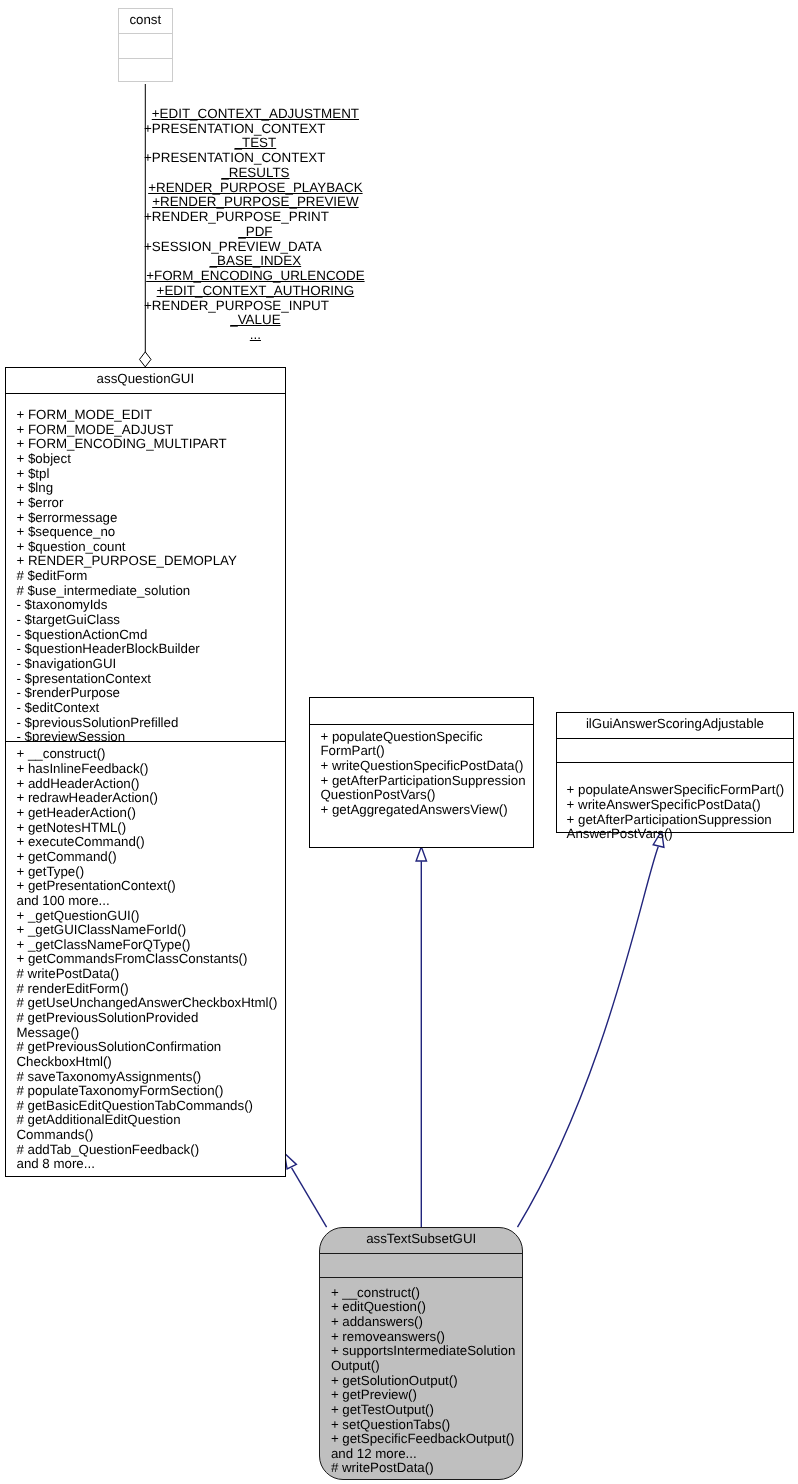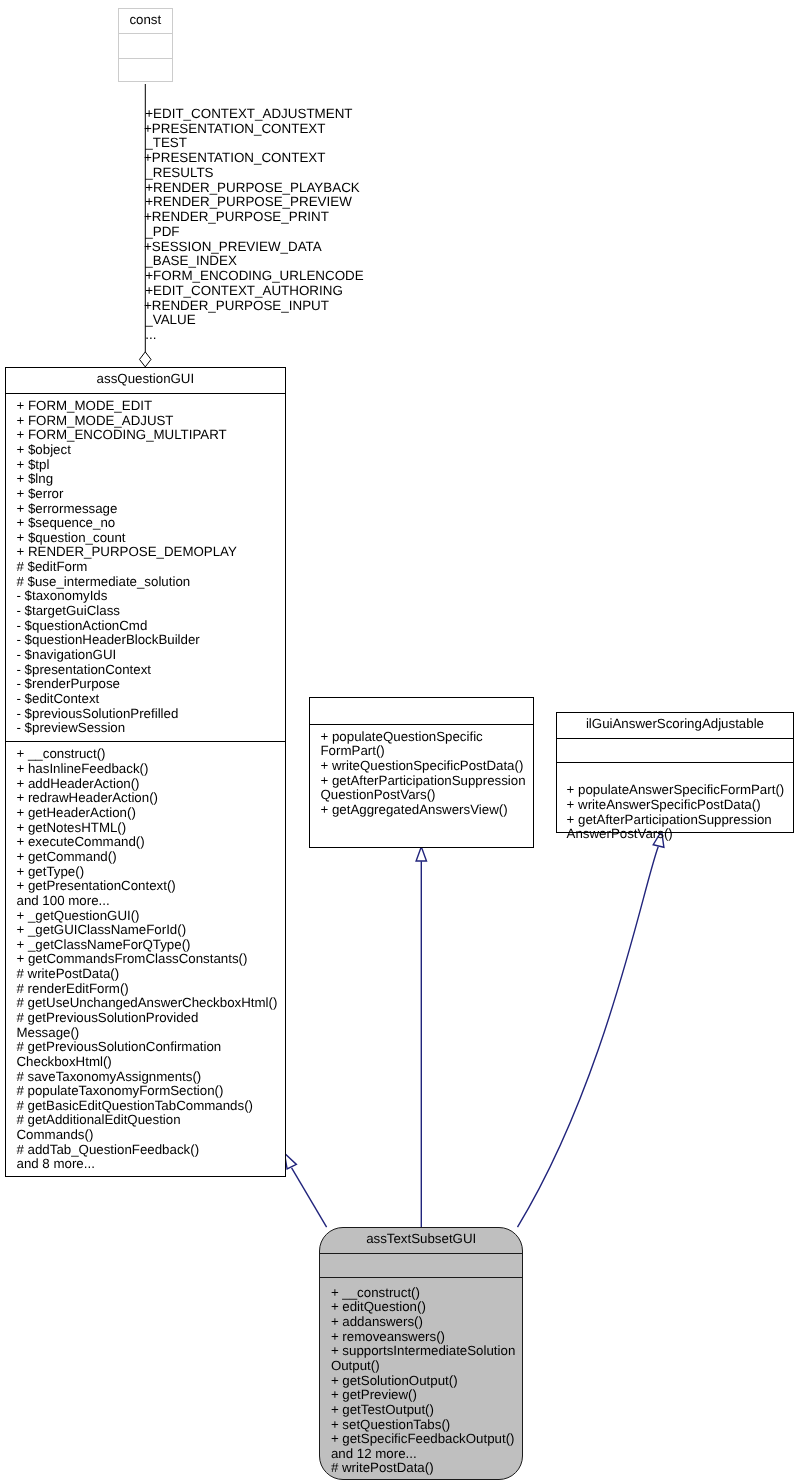--- a/index.html
+++ b/index.html
@@ -22,21 +22,21 @@
   .node.light .compartment + .compartment{border-top:1px solid var(--light-border-color);}
   .node.filled .compartment + .compartment{border-top:1.4px solid var(--highlight-border-color);}
 
   .c-title{text-align:center;font-size:13.3px;line-height:14.64px;}
   .c-title span{position:absolute;left:0;right:0;}
   .c-body{font-size:13.3px;line-height:14.64px;padding-left:10.7px;}
   .c-body .row{white-space:pre-line;}
 
   #edgelabel{position:absolute;font-size:13.4px;line-height:14.73px;}
   #edgelabel .lbl{white-space:pre;display:block;}
-  #edgelabel .lbl.center{text-align:left;}
+  #edgelabel .lbl.center{text-align:center;text-decoration:underline;}
   #edgelabel .lbl.left{text-align:left;margin-left:-1.3px;}
 </style>
 </head>
 <body>
 
 <div id="stage">
 
 <svg id="edges" width="798" height="1484" viewBox="0 0 798 1484">
   <g>
     <path d="M145.3,82.0 L145.3,350.0" fill="none" stroke="#000000" stroke-width="1"></path>
@@ -80,21 +80,21 @@
       <div class="lbl center">+EDIT_CONTEXT_AUTHORING</div>
       <div class="lbl left">+RENDER_PURPOSE_INPUT</div>
       <div class="lbl center">_VALUE</div>
       <div class="lbl center">...</div>
     </div>
 
 <div class="node" style="left:4.8px;top:364.9px;width:281.2px;height:810.5px;">
   <div class="compartment c-title" style="height:25.2px;">
         <span style="top:3.7px;">assQuestionGUI</span>
       </div>
-  <div class="compartment c-body" style="height:347.9px;padding-top:5px;">
+  <div class="compartment c-body" style="height:347.9px;padding-top:14px;">
         <div class="row">+ FORM_MODE_EDIT</div>
         <div class="row">+ FORM_MODE_ADJUST</div>
         <div class="row">+ FORM_ENCODING_MULTIPART</div>
         <div class="row">+ $object</div>
         <div class="row">+ $tpl</div>
         <div class="row">+ $lng</div>
         <div class="row">+ $error</div>
         <div class="row">+ $errormessage</div>
         <div class="row">+ $sequence_no</div>
         <div class="row">+ $question_count</div>

